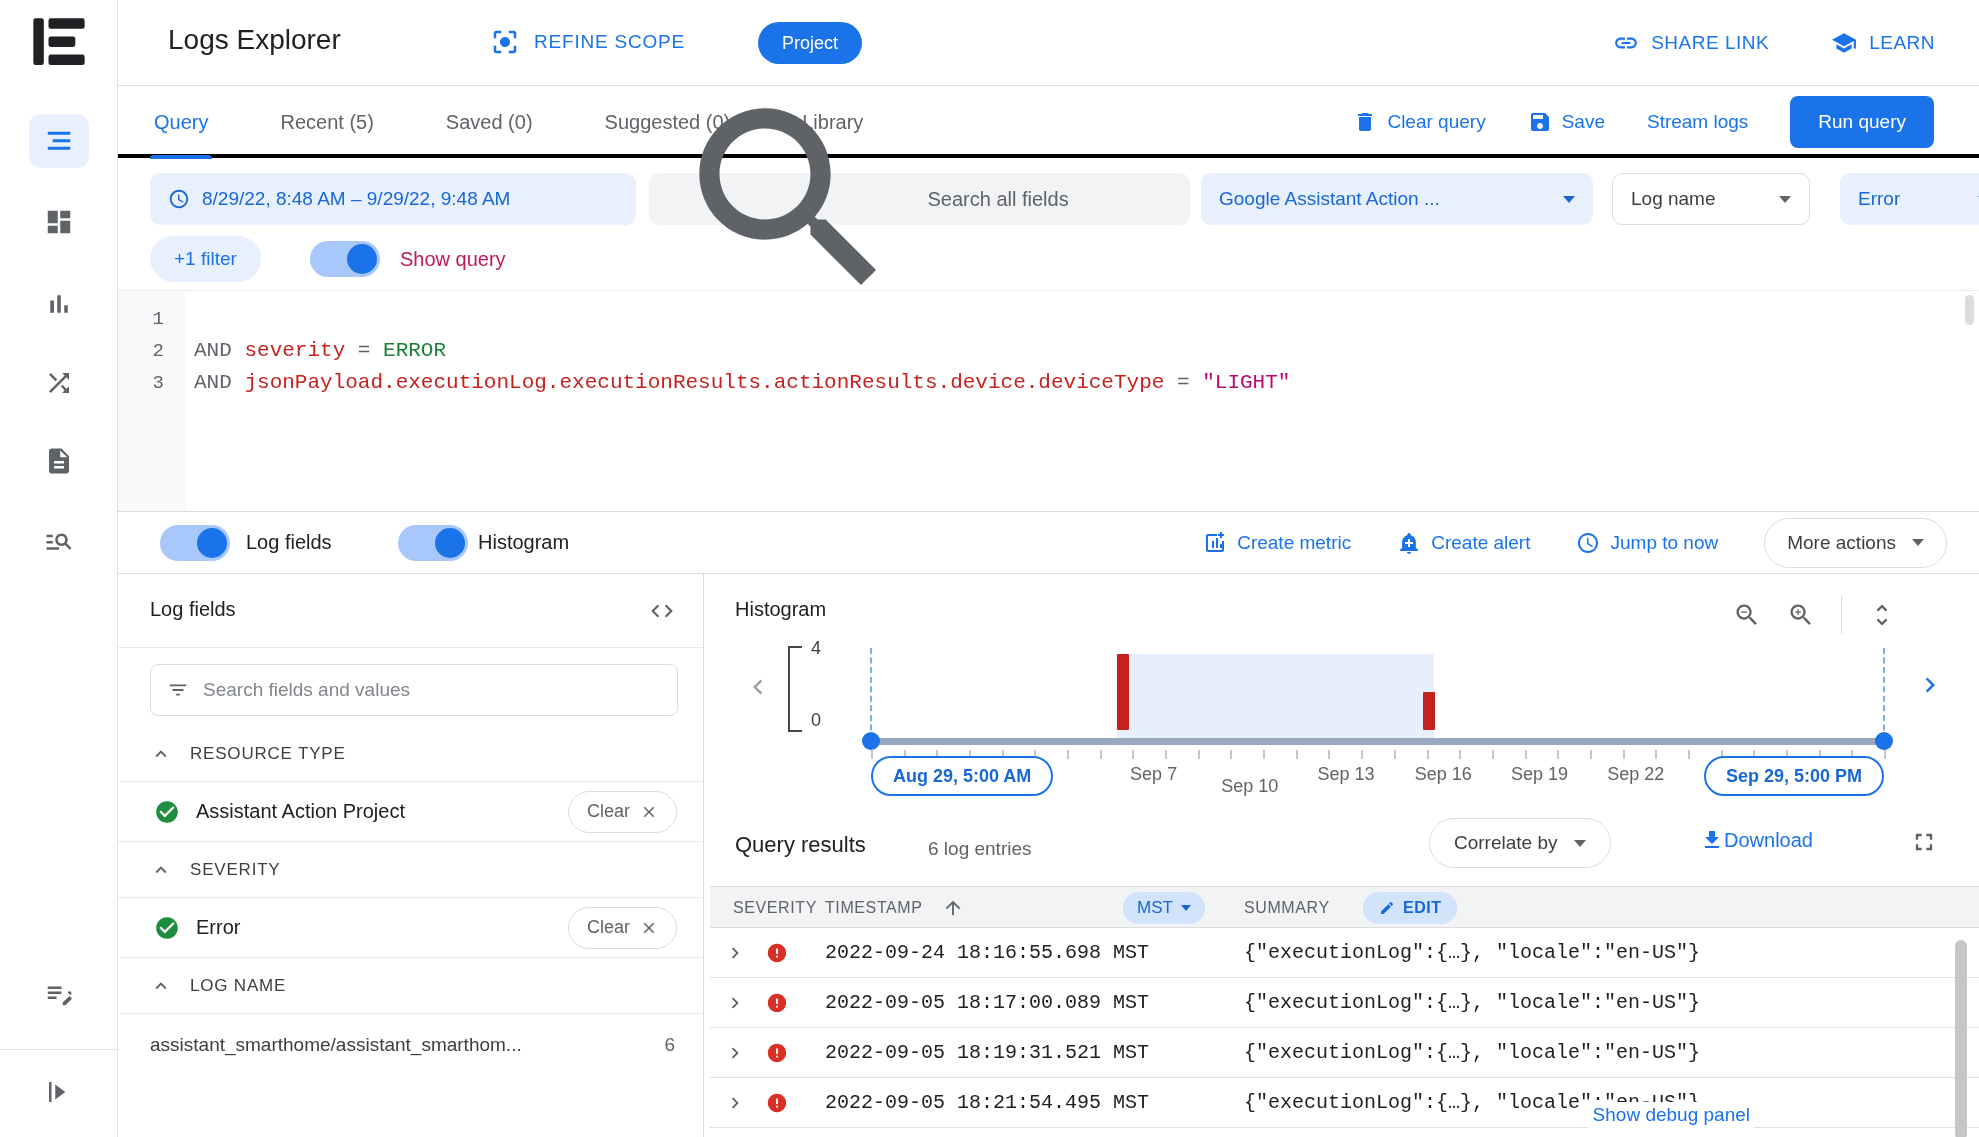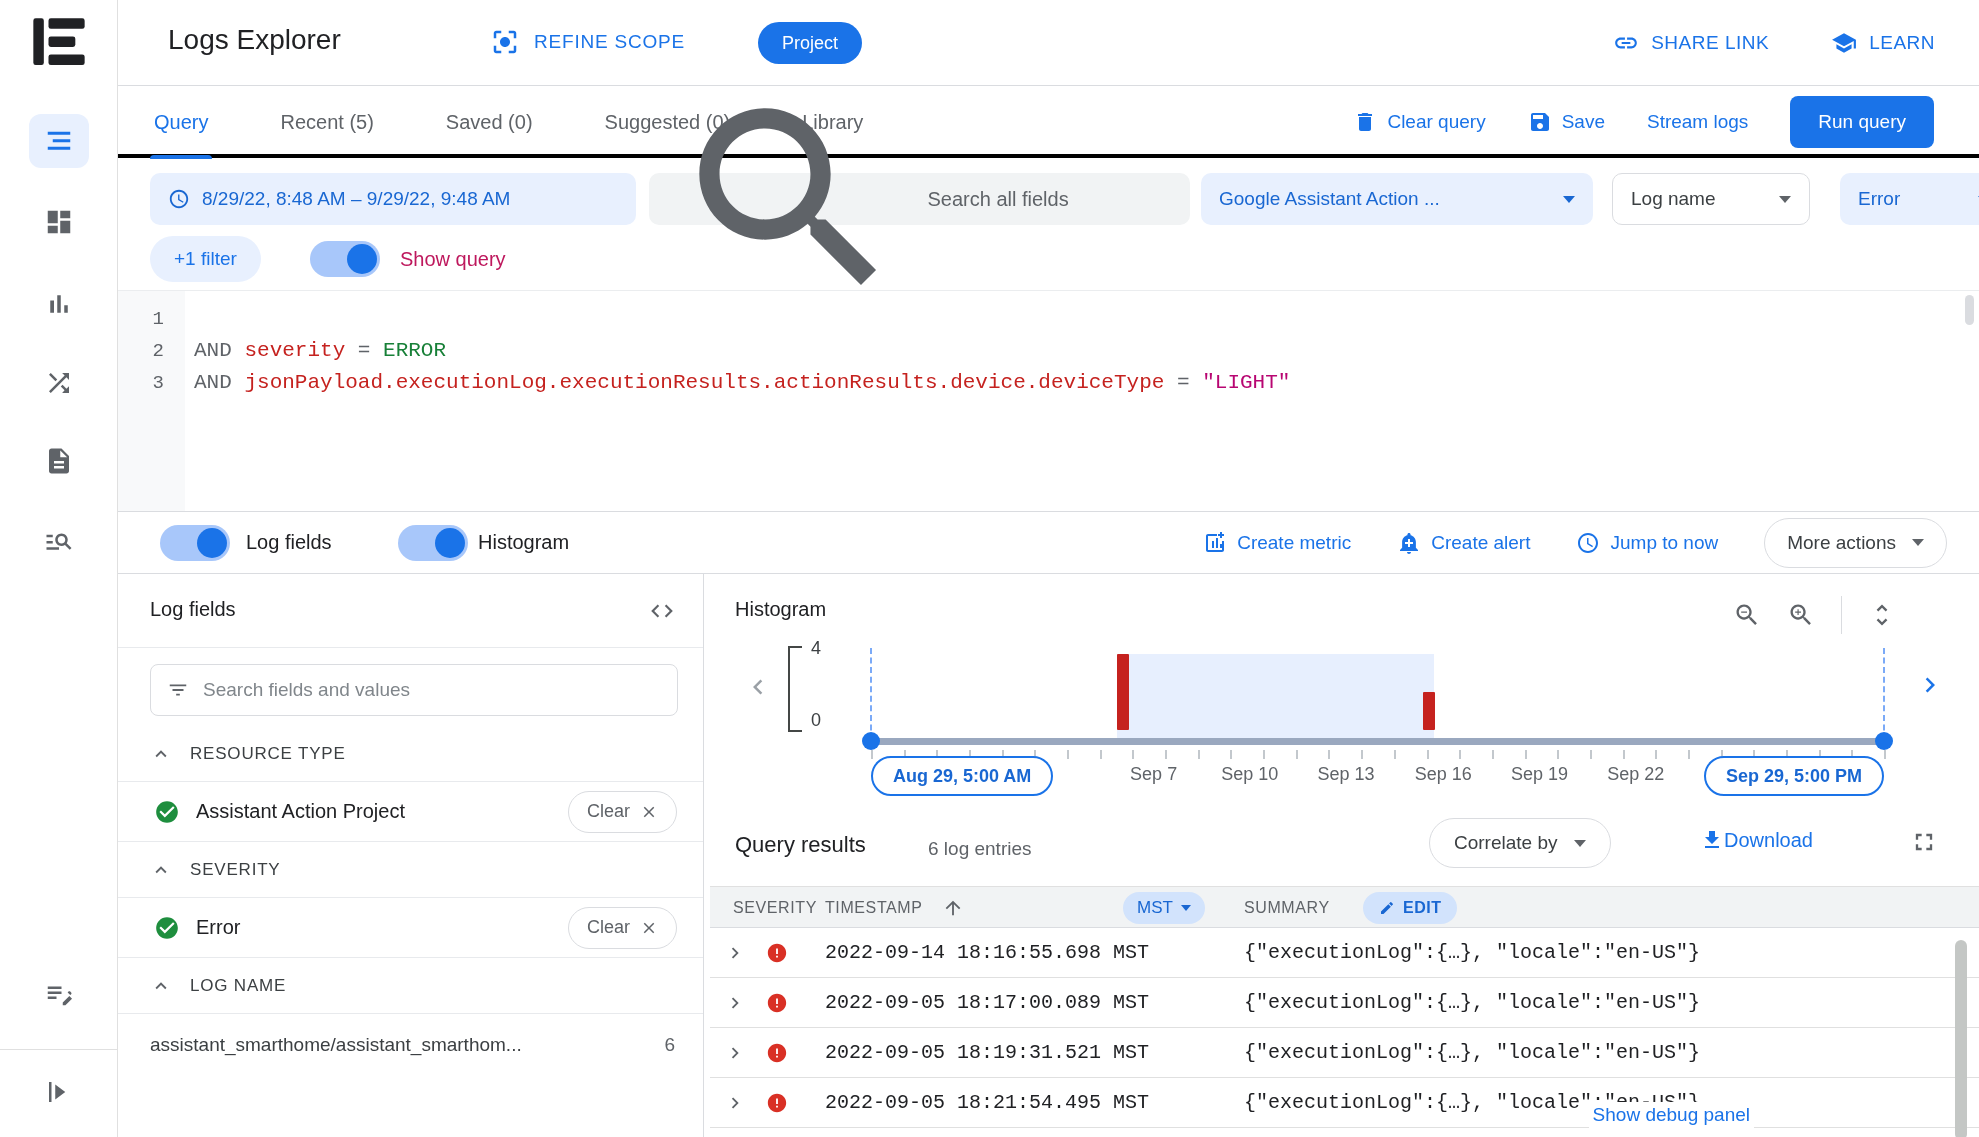--- a/index.html
+++ b/index.html
@@ -476,21 +476,21 @@
         <div class="minor-tick" style="left: 816.935px;"></div>
         <div class="minor-tick" style="left: 849.613px;"></div>
         <div class="minor-tick" style="left: 882.29px;"></div>
         <div class="minor-tick" style="left: 914.968px;"></div>
         <div class="minor-tick" style="left: 947.645px;"></div>
         <div class="minor-tick" style="left: 980.323px;"></div>
         <div class="minor-tick" style="left: 1013px;"></div>
       </div>
     <div id="hist-labels" class="hist-labels">
         <span class="mid-label" style="left: 282.627px;">Sep 7</span>
-        <span class="mid-label" style="left: 378.862px;">Sep 10</span>
+        <span class="mid-label" style="left: 378.862px; margin-top: 12px;">Sep 10</span>
         <span class="mid-label" style="left: 475.097px;">Sep 13</span>
         <span class="mid-label" style="left: 572.345px;">Sep 16</span>
         <span class="mid-label" style="left: 668.58px;">Sep 19</span>
         <span class="mid-label" style="left: 764.815px;">Sep 22</span>
       </div>
     <div class="date-pill start">Aug 29, 5:00 AM</div>
     <div class="date-pill end">Sep 29, 5:00 PM</div>
   </section>
 
   <section class="results">
@@ -538,21 +538,21 @@
         <div class="cell-chevron">
             <svg viewBox="0 0 24 24" fill="currentColor">
               <path d="M10 6L8.59 7.41 13.17 12l-4.58 4.59L10 18l6-6z"></path>
             </svg>
           </div>
         <div class="cell-err">
             <svg viewBox="0 0 24 24" fill="currentColor">
               <path d="M12 2C6.48 2 2 6.48 2 12s4.48 10 10 10 10-4.48 10-10S17.52 2 12 2zm1 15h-2v-2h2v2zm0-4h-2V7h2v6z"></path>
             </svg>
           </div>
-        <div class="cell-ts">2022-09-14 18:16:55.698 MST</div>
+        <div class="cell-ts">2022-09-24 18:16:55.698 MST</div>
         <div class="cell-sum">{"executionLog":{…}, "locale":"en-US"}</div>
       </div>
       <div class="trow">
         <div class="cell-chevron">
             <svg viewBox="0 0 24 24" fill="currentColor">
               <path d="M10 6L8.59 7.41 13.17 12l-4.58 4.59L10 18l6-6z"></path>
             </svg>
           </div>
         <div class="cell-err">
             <svg viewBox="0 0 24 24" fill="currentColor">

